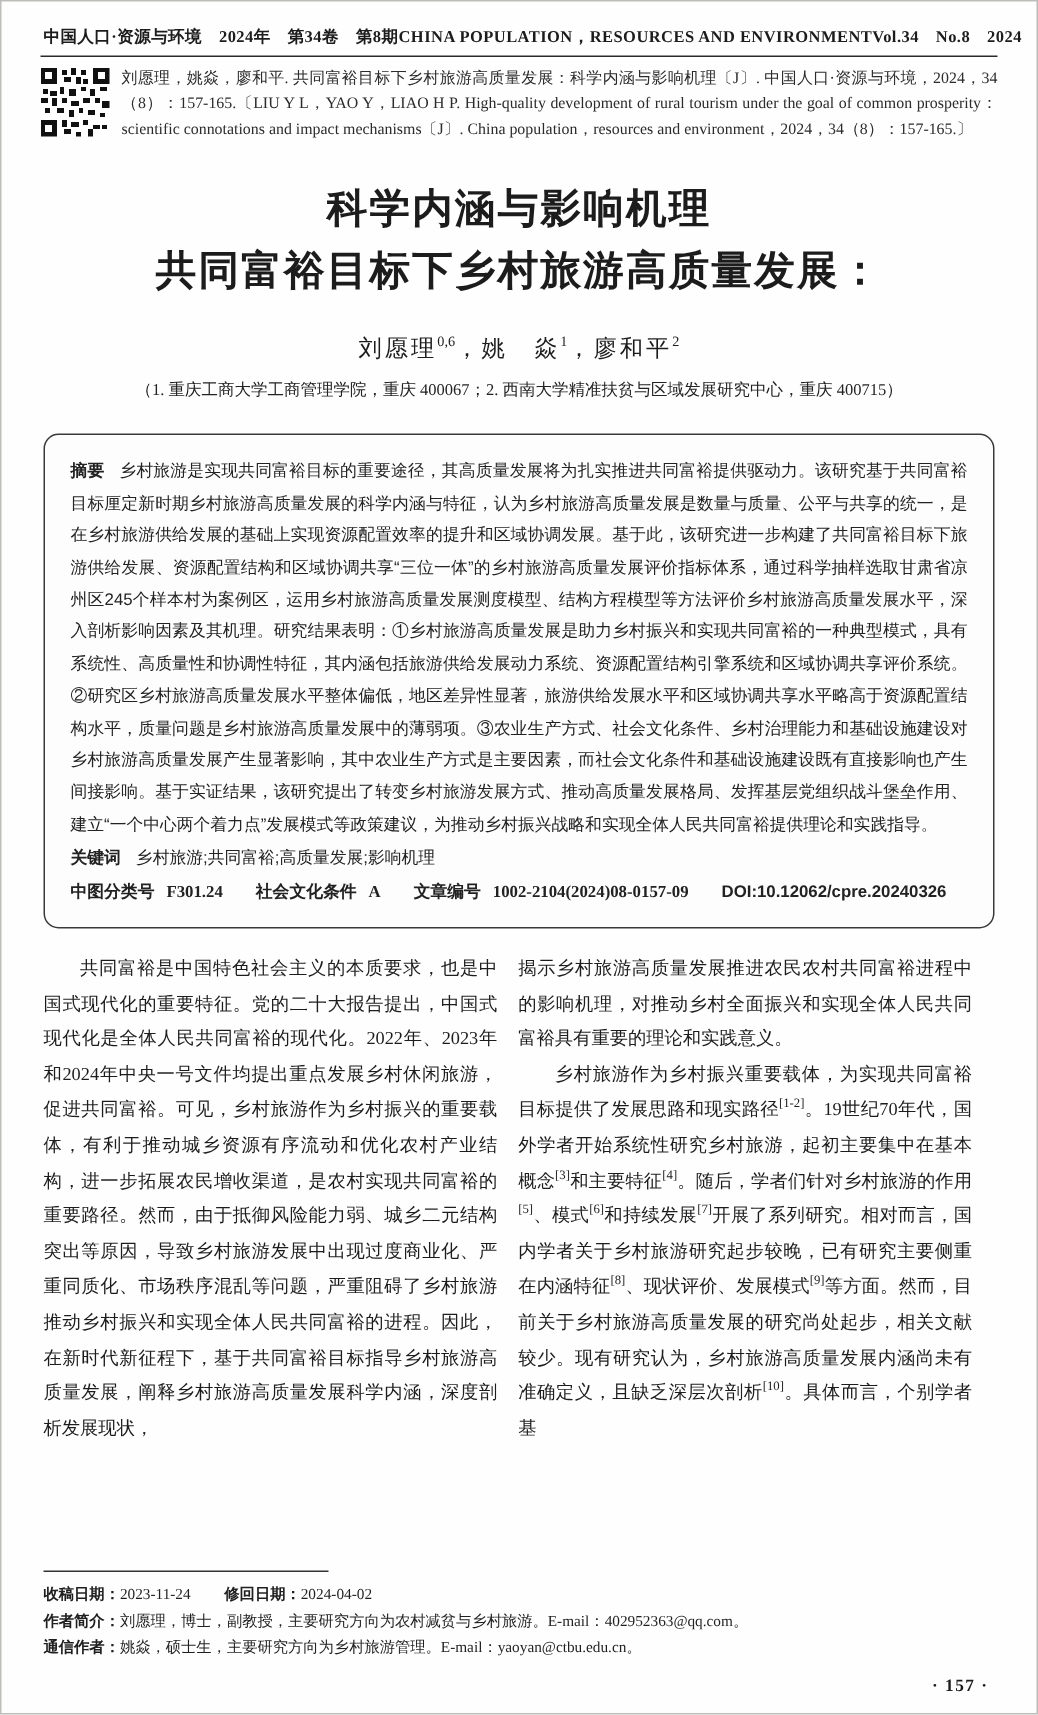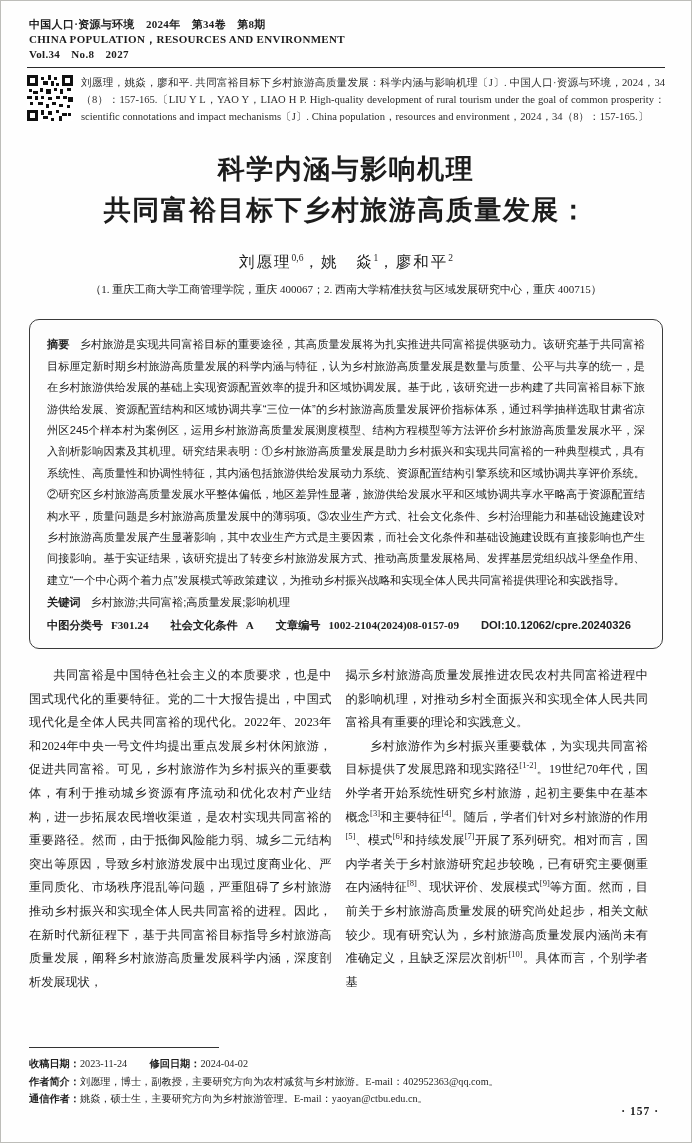--- a/index.html
+++ b/index.html
@@ -11,21 +11,21 @@
     border:1px solid #bdbdb9;
     box-sizing:border-box;
     font-family:"Liberation Serif", serif;
     color:#1c1c1c;
     overflow:hidden;
   }
   
   .masthead{
     display:flex;justify-content:space-between;align-items:baseline;
     margin:16px 28px 0 28px;
-    font-weight:bold;font-size:11px;letter-spacing:.3px;white-space:nowrap;flex-direction:column;
+    font-weight:bold;font-size:11px;letter-spacing:.3px;white-space:nowrap;
   }
   .masthead .cn{font-family:"Liberation Serif",serif;}
   .masthead .en{font-family:"Liberation Serif",serif;}
   .rule{border-bottom:1.6px solid #2a2a2a;margin:5px 26px 0 26px;}
   
   .citation{display:flex;gap:8px;margin:7px 26px 0 26px;}
   .qr{flex:0 0 46px;width:46px;height:46px;}
   .citation-text{
     flex:1;font-size:10.6px;line-height:16.8px;text-align:justify;
     color:#2b2b2b;
@@ -65,33 +65,33 @@
   .col sup{font-size:8.5px;line-height:0;}
   
   .footnote{
     position:absolute;left:28px;right:28px;bottom:34px;
     font-size:10.2px;line-height:17.6px;text-align:justify;color:#1f1f1f;
   }
   .fn-divider{width:190px;border-top:1.2px solid #333;margin-bottom:7px;}
   .fn-line b{font-family:"Liberation Sans",sans-serif;font-weight:bold;}
   .fn-gap{display:inline-block;width:2.2em;}
   .page-number{
-    position:absolute;right:32px;bottom:25px;
+    position:absolute;right:32px;bottom:12px;
     font-size:11.5px;letter-spacing:1px;font-weight:600;
   }
 </style>
 </head>
 <body>
 
 <div class="page">
 
   <div class="masthead">
     <span class="cn">中国人口·资源与环境　2024年　第34卷　第8期</span>
     <span class="en">CHINA POPULATION，RESOURCES AND ENVIRONMENT</span>
-    <span class="vol">Vol.34　No.8　2027</span>
+    <span class="vol">Vol.34　No.8　2024</span>
   </div>
   <div class="rule"></div>
 
   <div class="citation">
     <svg class="qr" viewBox="0 0 29 29" shape-rendering="crispEdges">
       <rect width="29" height="29" fill="#fff"></rect>
       <g fill="#111">
         <path d="M0 0h7v7h-7z M2 2h3v3h-3z" fill-rule="evenodd"></path>
         <path d="M22 0h7v7h-7z M24 2h3v3h-3z" fill-rule="evenodd"></path>
         <path d="M0 22h7v7h-7z M2 24h3v3h-3z" fill-rule="evenodd"></path>

